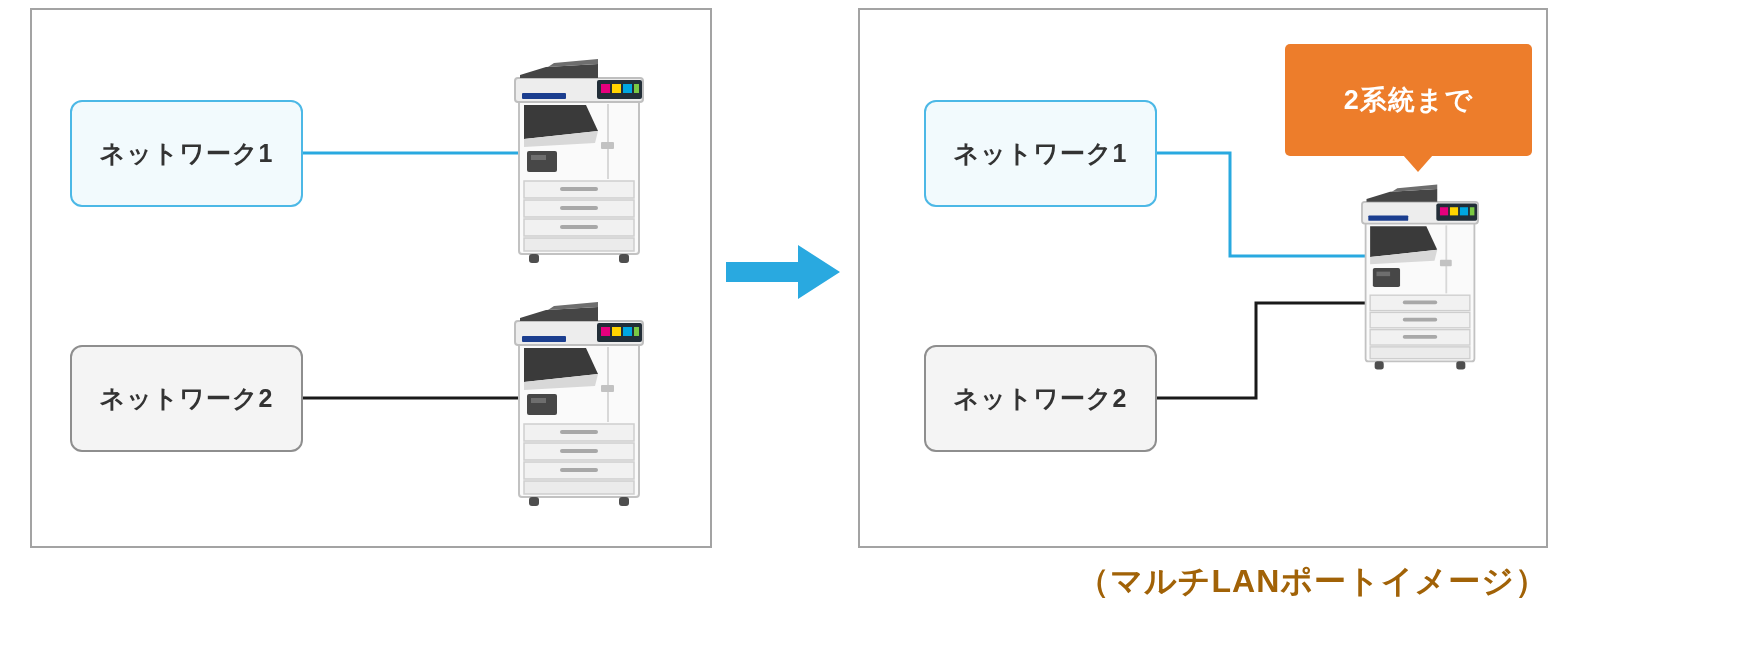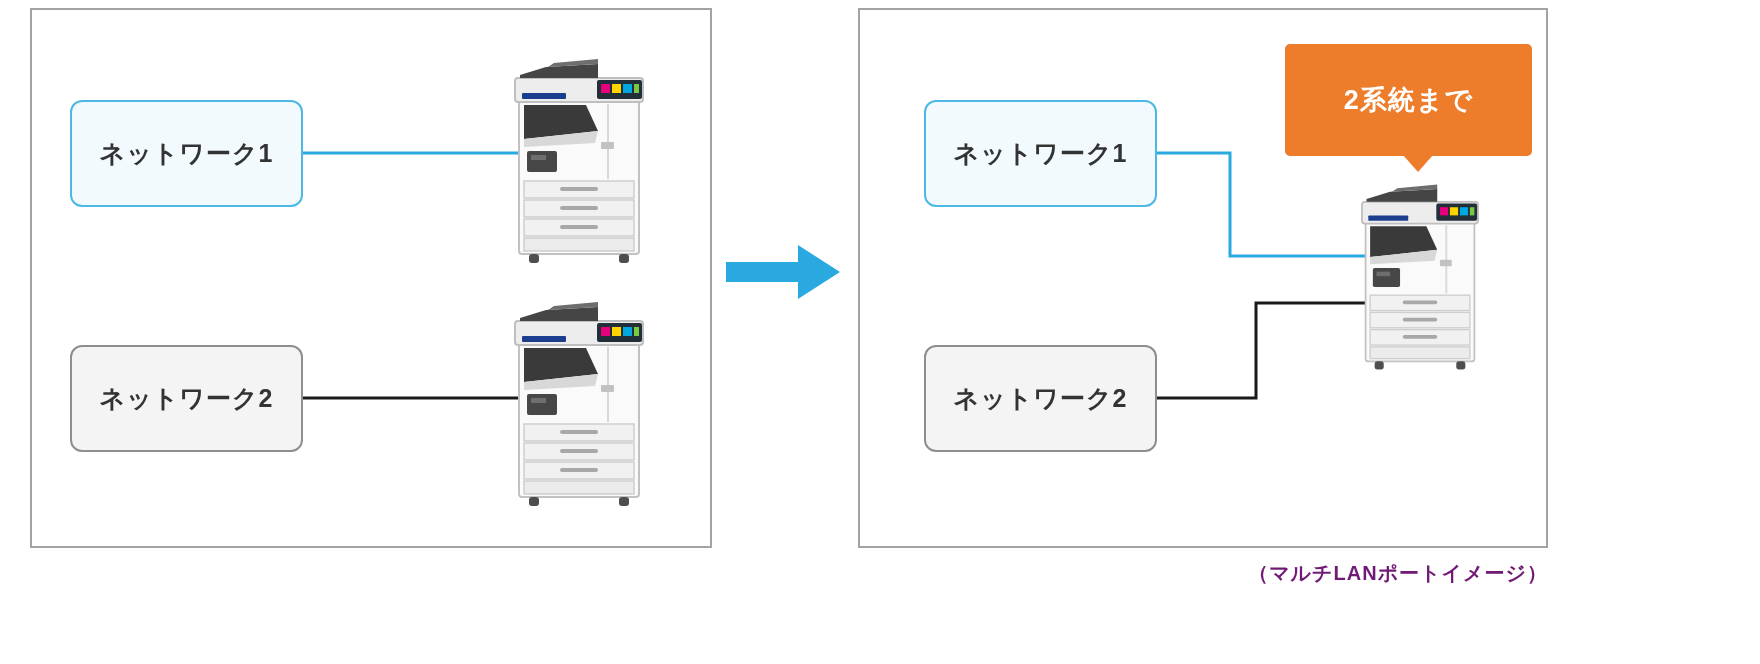--- a/index.html
+++ b/index.html
@@ -92,23 +92,23 @@
   .arrow {
     position: absolute;
     left: 726px;
     top: 245px;
   }
 
   .caption {
     position: absolute;
     top: 560px;
     right: 212px;
-    font-size: 20px;
+    font-size: 32px;
     font-weight: bold;
-    color: #701a75;
+    color: #a16207;
     letter-spacing: 1px;
   }
 
   .hidden-defs {
     position: absolute;
     width: 0;
     height: 0;
     overflow: hidden;
   }
 </style>

